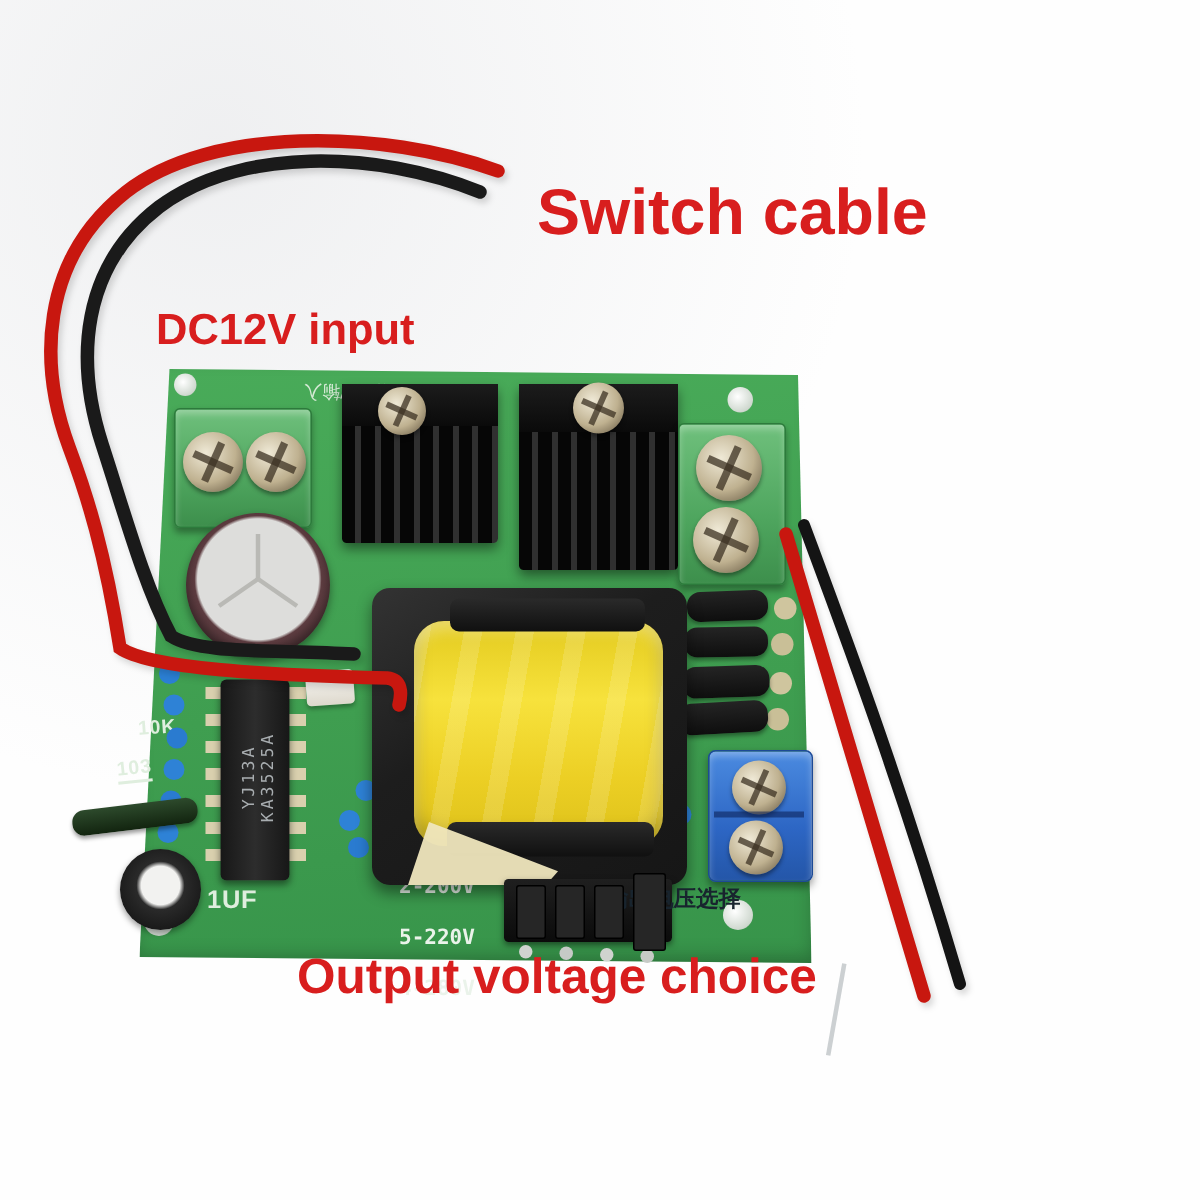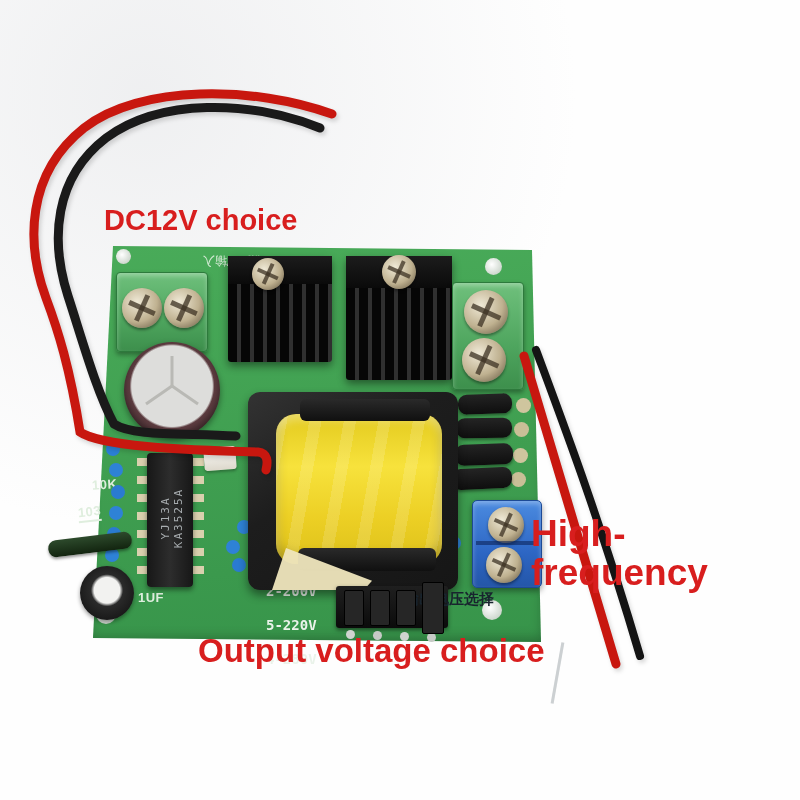--- a/index.html
+++ b/index.html
@@ -105,21 +105,21 @@
 
   <div class="abs hole" style="left:116px;top:249px;width:15px;height:15px;"></div>
   <div class="abs hole" style="left:485px;top:258px;width:17px;height:17px;"></div>
   <div class="abs hole" style="left:96px;top:604px;width:20px;height:20px;"></div>
   <div class="abs hole" style="left:482px;top:600px;width:20px;height:20px;"></div>
 
   <div class="abs silk-cjk" style="left:142px;top:252px;width:130px;font-size:12px;transform:rotate(180deg);">直流12V输入</div>
   <div class="abs silk-cjk" style="left:408px;top:262px;font-size:11px;opacity:.5;">直流输出</div>
   <div class="abs silk" style="left:92px;top:477px;font-size:13px;transform:rotate(-4deg);">10K</div>
   <div class="abs silk" style="left:78px;top:504px;font-size:13px;transform:rotate(-6deg);border-bottom:2px solid #dfeede;padding-bottom:1px;">103</div>
-  <div class="abs silk" style="left:138px;top:590px;font-size:13px;">1UF</div>
+  <div class="abs silk" style="left:138px;top:590px;font-size:17px;">1UF</div>
 
   <div class="abs volt-list" style="left:266px;top:549px;text-align:center;"><span>1-110V</span><br>
     <span>2-200V</span><br>
     <span>5-220V</span><br>
     <span>4-280V</span>
   </div>
 
   <div class="abs term-green" style="left:116px;top:272px;width:90px;height:78px;"></div>
   <div class="abs screw" style="left:122px;top:288px;width:40px;height:40px;"></div>
   <div class="abs screw" style="left:164px;top:288px;width:40px;height:40px;"></div>
@@ -187,19 +187,20 @@
 
   <svg class="abs wires" width="800" height="800">
     <g fill="none" stroke-linecap="round" style="filter:drop-shadow(2px 3px 2px rgba(0,0,0,.15));">
       <path d="M 320 128 C 250 100 160 98 106 138 C 54 178 50 240 68 296 C 83 342 96 390 114 424 C 132 436 180 433 236 436" stroke="#1a1a1a" stroke-width="9"></path>
       <path d="M 332 114 C 255 86 140 84 84 128 C 26 174 26 244 46 298 C 58 330 70 368 80 432 C 100 446 180 450 258 452 C 268 453 268 462 266 470" stroke="#c8170f" stroke-width="9"></path>
       <path d="M 536 350 C 562 420 600 520 640 656" stroke="#141414" stroke-width="8"></path>
       <path d="M 524 356 C 550 440 582 548 616 664" stroke="#c8170f" stroke-width="9"></path>
     </g>
   </svg>
 
-  <div class="abs ann" style="left:104px;top:205px;font-size:29px;">DC12V choice</div>
+  <div class="abs ann" style="left:358px;top:120px;font-size:43px;">Switch cable</div>
+  <div class="abs ann" style="left:104px;top:205px;font-size:29px;">DC12V input</div>
   <div class="abs ann" style="left:531px;top:514px;font-size:37px;line-height:39px;">
-    <span>High-frequency</span><br>
+    <br>
   </div>
   <div class="abs ann" style="left:198px;top:634px;font-size:33px;">Output voltage choice</div>
 
 </div>
 
 </body></html>

